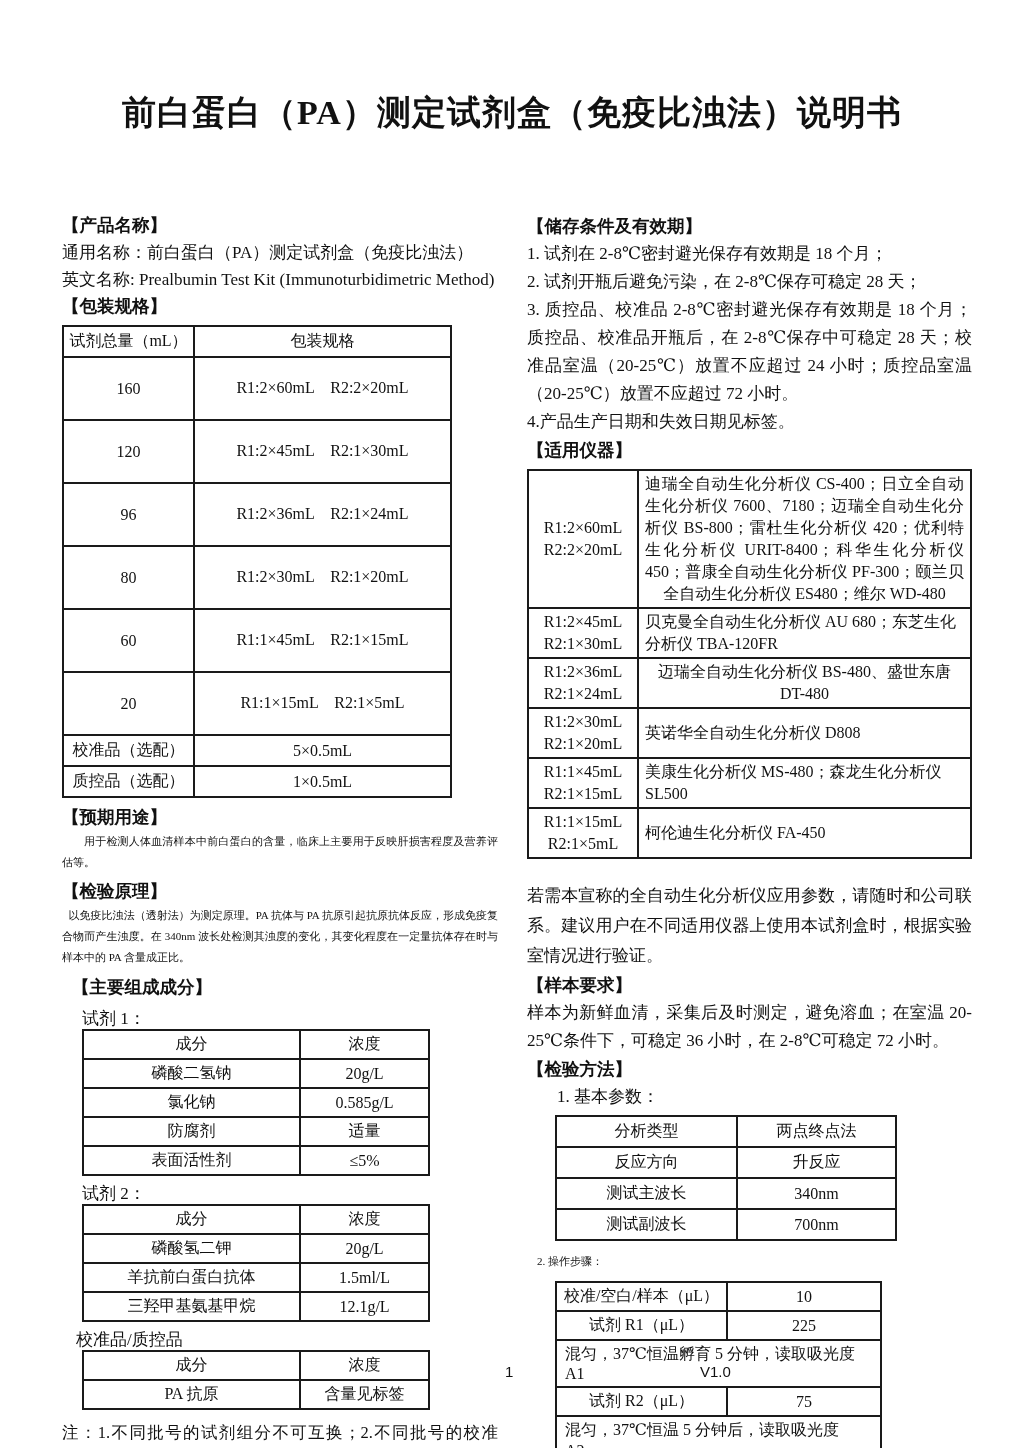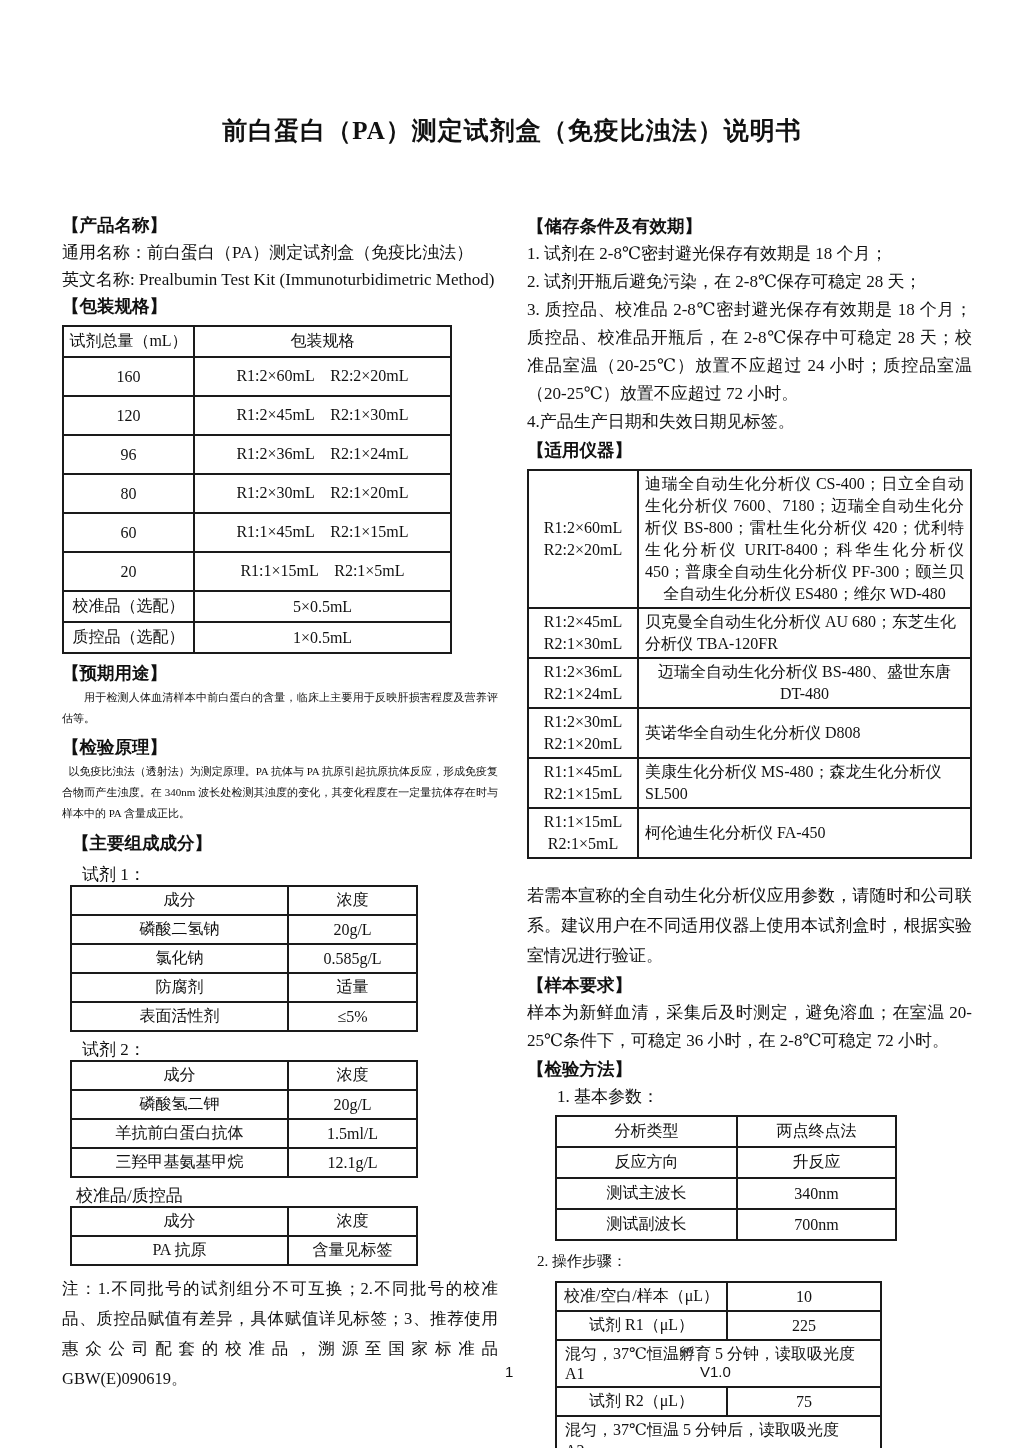--- a/index.html
+++ b/index.html
@@ -1,56 +1,56 @@
 <!DOCTYPE html>
 <html><head>
 <meta charset="utf-8">
 <style>
   html,body{margin:0;padding:0;background:#ffffff;}
   .page{position:relative;width:1024px;height:1448px;background:#ffffff;overflow:hidden;
         font-family:"Liberation Serif","DejaVu Serif",serif;color:#111;}
-  .title{position:absolute;top:114px;left:0;width:100%;text-align:center;
-         font-size:25px;font-weight:bold;letter-spacing:1px;}
+  .title{position:absolute;top:90px;left:0;width:100%;text-align:center;
+         font-size:34px;font-weight:bold;letter-spacing:1px;}
   .col-left{position:absolute;left:62px;top:212px;width:436px;}
   .col-right{position:absolute;left:527px;top:212px;width:445px;}
   .sec{font-weight:bold;font-size:17.5px;line-height:27px;}
   .sec.r{line-height:28px;}
   .line{font-size:17px;line-height:27px;}
   .para{font-size:11px;line-height:21px;text-align:justify;}
   .indent2{text-indent:2em;}
   .indent05{text-indent:0.6em;}
   .rline{font-size:17px;line-height:28px;text-align:justify;}
   .rpara{font-size:17px;line-height:30px;text-align:justify;}
   .note{font-size:16.5px;line-height:30px;text-align:justify;margin-top:8px;}
   table{border-collapse:collapse;background:#fff;}
   td{border:2px solid #1a1a1a;text-align:center;font-size:16px;vertical-align:middle;}
   .pkg{width:390px;margin-top:5px;}
   .pkg td{padding:4px 2px;}
   .pkg .c1{width:125px;}
-  .pkg tr.tall td{padding:8px 2px;margin-left:22px;}
-  .cmp{width:348px;margin-left:8px;}
+  .pkg tr.tall td{padding:20px 2px;margin-left:22px;}
+  .cmp{width:348px;margin-left:20px;}
   .cmp td{padding:3px 2px;}
   .cmp .c1{width:211px;}
   .sub{font-size:17px;line-height:20px;margin-top:8px;padding-left:20px;}
   .sub0{padding-left:10px;}
   .inst{width:445px;margin-top:5px;}
   .inst td{font-size:16px;line-height:22px;padding:2px 6px;margin-top:24px;}
   .inst .spec{width:108px;text-align:center;padding:2px 0;}
   .inst .jcl{text-align:justify;text-align-last:center;}
   .inst .ctr{text-align:center;}
   .inst .lft{text-align:left;}
   .bas{width:342px;margin-left:28px;margin-top:4px;}
   .bas td{padding:4px 2px;}
   .bas .c1{width:175px;}
   .stp{width:327px;margin-left:28px;margin-top:6px;}
   .stp td{padding:3px 2px;}
   .stp .c1{width:165px;}
   .stp .span{text-align:left;padding-left:8px;}
   .mlabel1{font-size:17px;line-height:28px;padding-left:30px;}
-  .mlabel2{font-size:15px;line-height:28px;padding-left:10px;margin-top:6px;}
+  .mlabel2{font-size:11px;line-height:28px;padding-left:10px;margin-top:6px;}
   .footer{position:absolute;top:1363px;left:0;width:1024px;
           font-family:"Liberation Sans","DejaVu Sans",sans-serif;font-size:15px;color:#111;}
   .pg{position:absolute;left:505px;}
   .ver{position:absolute;left:700px;}
   .gap22{margin-top:22px;}
 </style>
 </head>
 <body>
 
 <div class="page">

